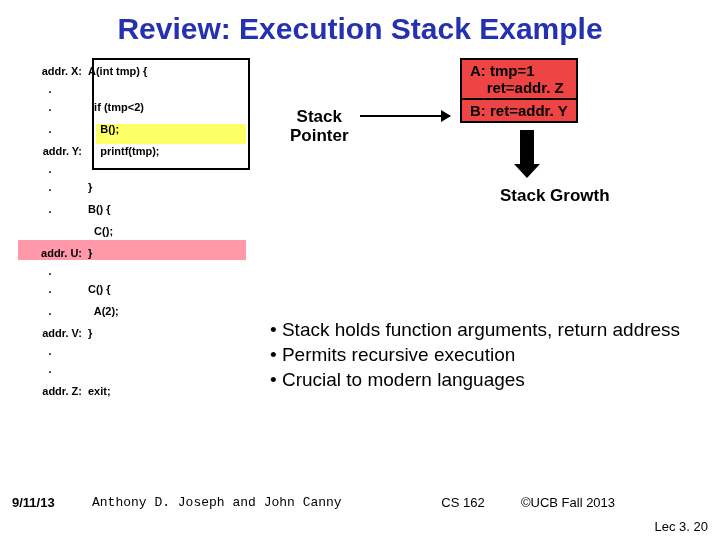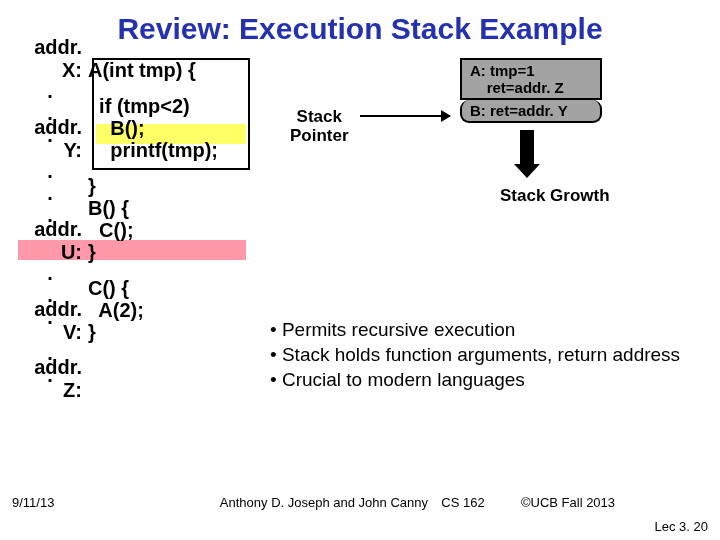--- a/index.html
+++ b/index.html
@@ -23,23 +23,23 @@
     width: 100%;
   }
   .code-area {
     position: absolute;
     left: 18px;
     top: 0;
     width: 240px;
   }
   .code-row {
     display: flex;
-    align-items: flex-end;
+    align-items: center;
     height: 22px;
-    font-size: 20px;
+    font-size: 11px;
   }
   .code-row.sm { height: 14px; }
   .addr-col {
     width: 70px;
     text-align: right;
     padding-right: 6px;
     font-weight: bold;
   }
   .code-col {
     flex: 1;
@@ -68,22 +68,22 @@
   .stack-area {
     position: absolute;
     left: 330px;
     top: 0;
   }
   .frame {
     border: 2.5px solid #000;
     padding: 2px 8px;
     font-weight: bold;
     font-size: 15px;
-    background: #a3a3a3;
-    width: 142px;
+    background: #ef4444;
+    width: 118px;
   }
   .frame .line { white-space: pre; }
   .stack-ptr {
     position: absolute;
     font-weight: bold;
     font-size: 17px;
     text-align: center;
     line-height: 1.1;
   }
   .arrow-h {
@@ -137,22 +137,22 @@
   .bullets li::before { content: "• "; }
   .footer {
     position: absolute;
     bottom: 6px;
     left: 0;
     width: 100%;
     font-size: 13px;
     display: flex;
     padding: 0 12px;
   }
-  .footer .f1 { width: 80px; }
-  .footer .f2 { flex:1; text-align:right; }
+  .footer .f1 { width: 80px; font-weight: bold; }
+  .footer .f2 { flex:1; text-align:left;font-family:Liberation Mono, monospace; }
   .footer .f3 { width:70px; text-align:center;}
   .footer .f4 { width:140px; text-align:center;}
   .footer .f5 { width:70px; text-align:right;margin-top:24px;}
 </style>
 </head>
 <body>
 
 <div class="title">Review: Execution Stack Example</div>
 
 <div class="content">
@@ -219,47 +219,48 @@
       </div>
     <div class="code-row sm">
         <div class="addr-col dot">.</div>
         <div class="code-col"></div>
       </div>
     <div class="code-row">
         <div class="addr-col dot">.</div>
       </div>
     <div class="code-row">
         <div class="addr-col">addr. Z:</div>
+        <div class="code-col">exit;</div>
       </div>
   </div>
 
   <div class="box" style="left:92px; top:-2px; width:158px; height:112px;"></div>
 
   <div class="stack-area">
     <div style="position:absolute; left:130px; top:-2px;">
       <div class="frame">
         <div class="line">A: tmp=1</div>
         <div class="line">    ret=addr. Z</div>
       </div>
-      <div class="frame" style="border-top:none;border-radius:9px;">
+      <div class="frame" style="border-top:none;">
         <div class="line">B: ret=addr. Y</div>
       </div>
     </div>
   </div>
 
   <div class="stack-ptr" style="left:290px; top:48px; white-space:pre;">Stack
 Pointer</div>
   <div class="arrow-h" style="left:360px; top:55px; width:90px;"></div>
 
   <div class="arrow-down" style="left:520px; top:70px; height:36px;"></div>
   <div class="growth-label" style="left:452px; top:126px;">Stack Growth</div>
 
   <ul class="bullets">
+    <li>Stack holds function arguments, return address</li>
     <li>Permits recursive execution</li>
-    <li>Stack holds function arguments, return address</li>
     <li>Crucial to modern languages</li>
   </ul>
 </div>
 
 <div class="footer">
   <div class="f1">9/11/13</div>
   <div class="f2">Anthony D. Joseph and John Canny</div>
   <div class="f3">CS 162</div>
   <div class="f4">©UCB Fall 2013</div>
   <div class="f5">Lec 3. 20</div>

